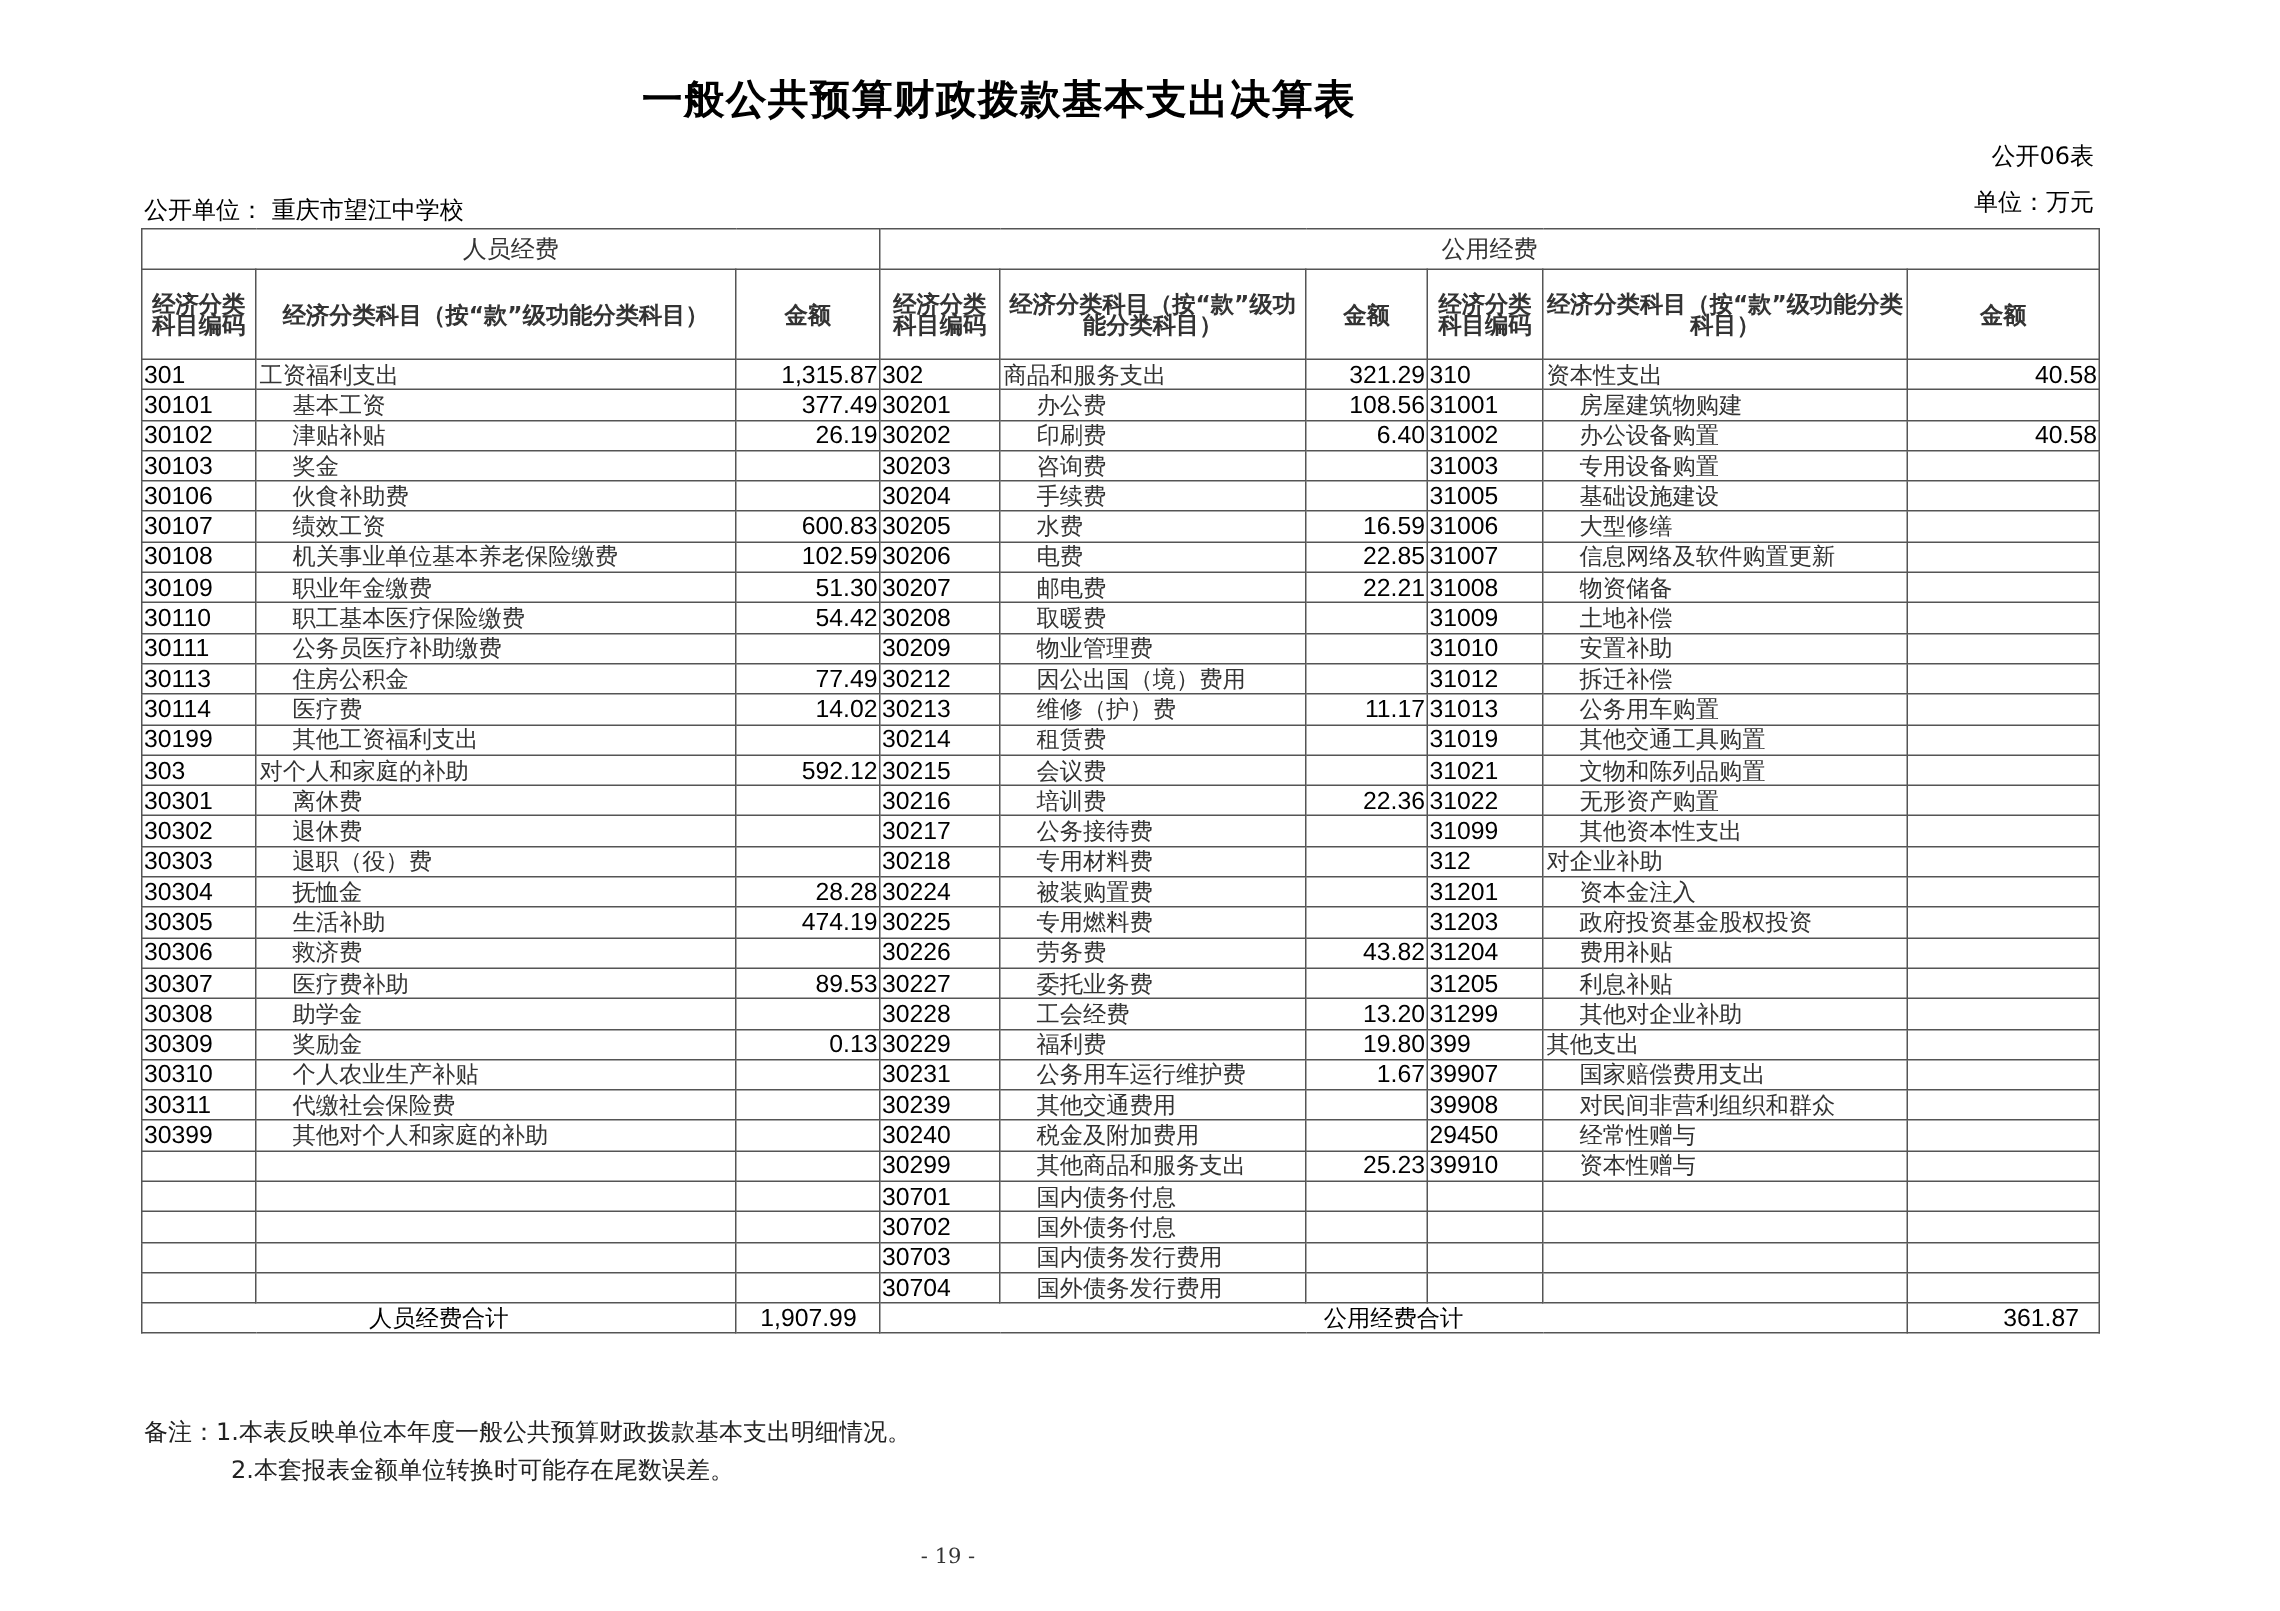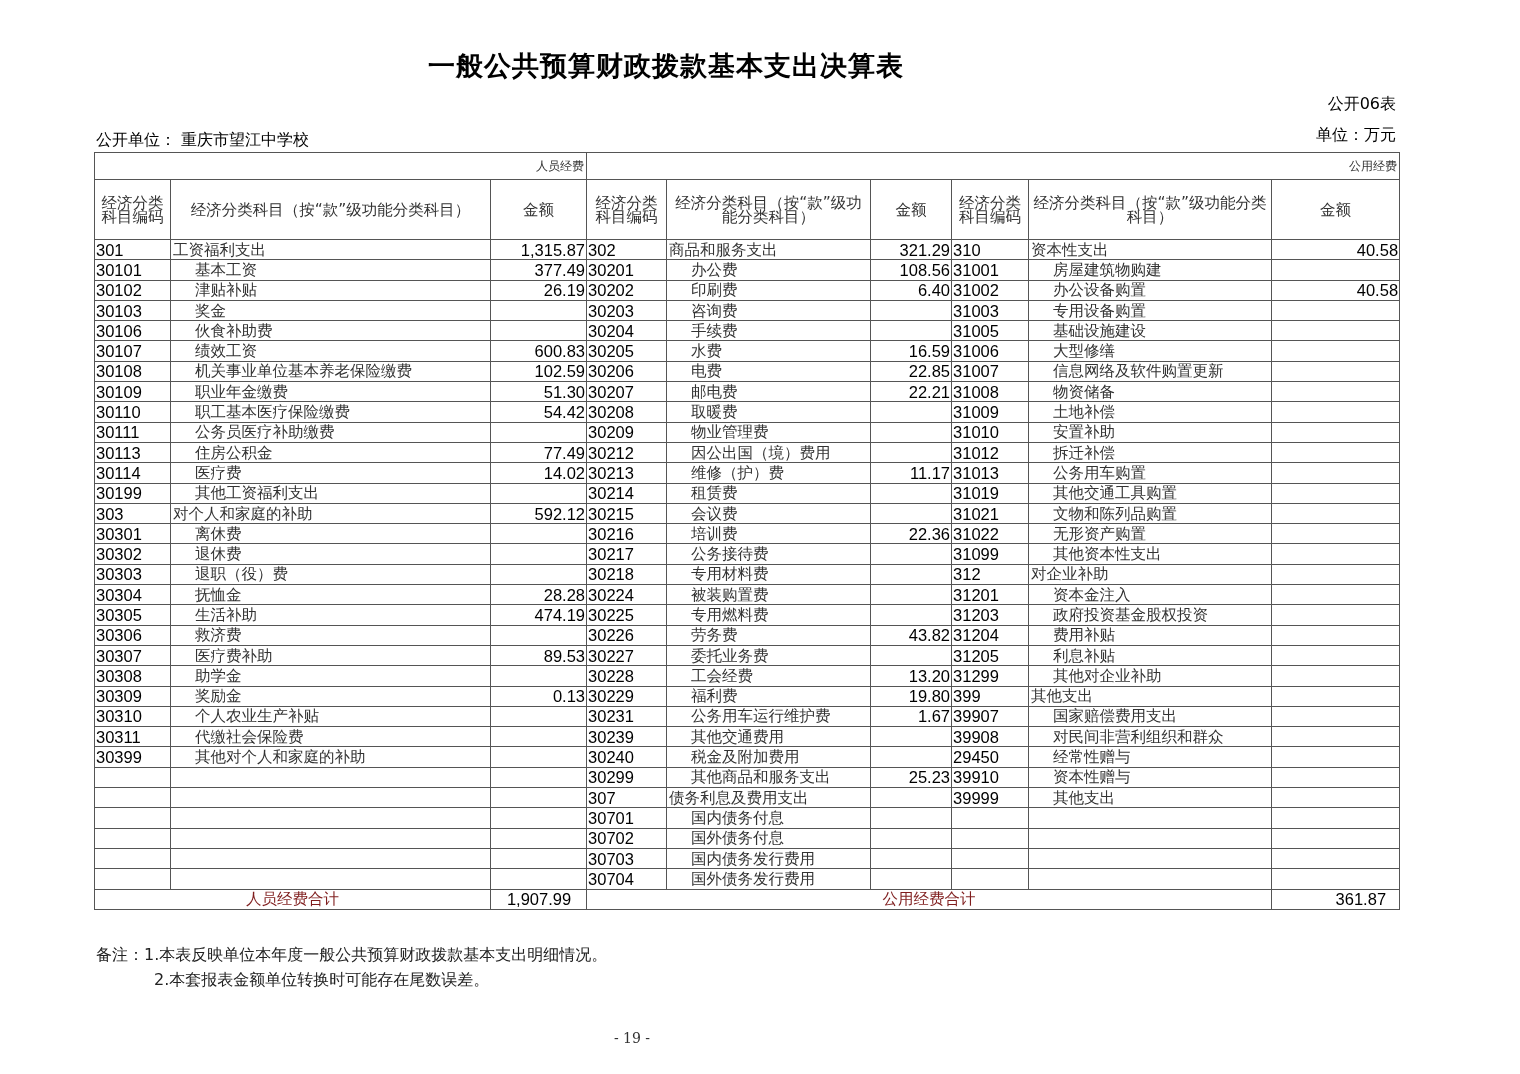--- a/index.html
+++ b/index.html
@@ -12,25 +12,25 @@
   .unit-label { position: absolute; top: 125px; right: 124px; font-size: 16px; }
   .org { position: absolute; top: 130px; left: 96px; font-size: 16px; }
   table.main { position: absolute; top: 152px; left: 94px; width: 1305px;
                border-collapse: collapse; table-layout: fixed; }
   table.main td { border: 1px solid #555; padding: 0 2px; height: 19.3px; line-height: 18px;
                   font-size: 15.5px; white-space: nowrap; overflow: hidden; }
   table.main td.num { text-align: right; font-family: "Liberation Sans", sans-serif; font-size: 16.5px; padding-right: 1px; }
   table.main td.code { font-family: "Liberation Sans", sans-serif; font-size: 16.5px; padding-left: 1px; }
   table.main td.name { color: #333; }
   table.main td.name.sub { padding-left: 24px; }
-  table.main tr.sec td { height: 26px; text-align: right; color: #333; font-size: 12px; margin-top: 37px; }
+  table.main tr.sec td { height: 26px; text-align: center; color: #333; font-size: 16px; margin-top: 37px; }
   table.main tr.hdr td { height: 59px; text-align: center; line-height: 14px; color: #333;
-                         white-space: normal; font-size: 15.5px; }
+                         white-space: normal; font-size: 15.5px; font-weight: bold; }
   table.main tr.total td { height: 19px; }
-  table.main tr.total td.lbl { text-align: center; color: #7f1d1d; }
+  table.main tr.total td.lbl { text-align: center; color: #000000; }
   .notes { position: absolute; top: 942px; left: 96px; font-size: 16px; color: #222; line-height: 25px; }
   .notes .n2 { padding-left: 58px; }
   .page-no { position: absolute; top: 1030px; left: 0; width: 1264px; text-align: center;
              font-size: 14px; font-family: "DejaVu Serif", serif; color: #333; }
 </style>
 </head>
 <body>
 
 <div class="title">一般公共预算财政拨款基本支出决算表</div>
 <div class="form-no">公开06表</div>
@@ -359,31 +359,20 @@
         <td class="name sub">其他商品和服务支出</td>
         <td class="num">25.23</td>
         <td class="code">39910</td>
         <td class="name sub">资本性赠与</td>
         <td class="num"></td>
       </tr>
       <tr>
         <td class="code"></td>
         <td class="name sub"></td>
         <td class="num"></td>
-        <td class="code">307</td>
-        <td class="name">债务利息及费用支出</td>
-        <td class="num"></td>
-        <td class="code">39999</td>
-        <td class="name sub">其他支出</td>
-        <td class="num"></td>
-      </tr>
-      <tr>
-        <td class="code"></td>
-        <td class="name sub"></td>
-        <td class="num"></td>
         <td class="code">30701</td>
         <td class="name sub">国内债务付息</td>
         <td class="num"></td>
         <td class="code"></td>
         <td class="name sub"></td>
         <td class="num"></td>
       </tr>
       <tr>
         <td class="code"></td>
         <td class="name sub"></td>

